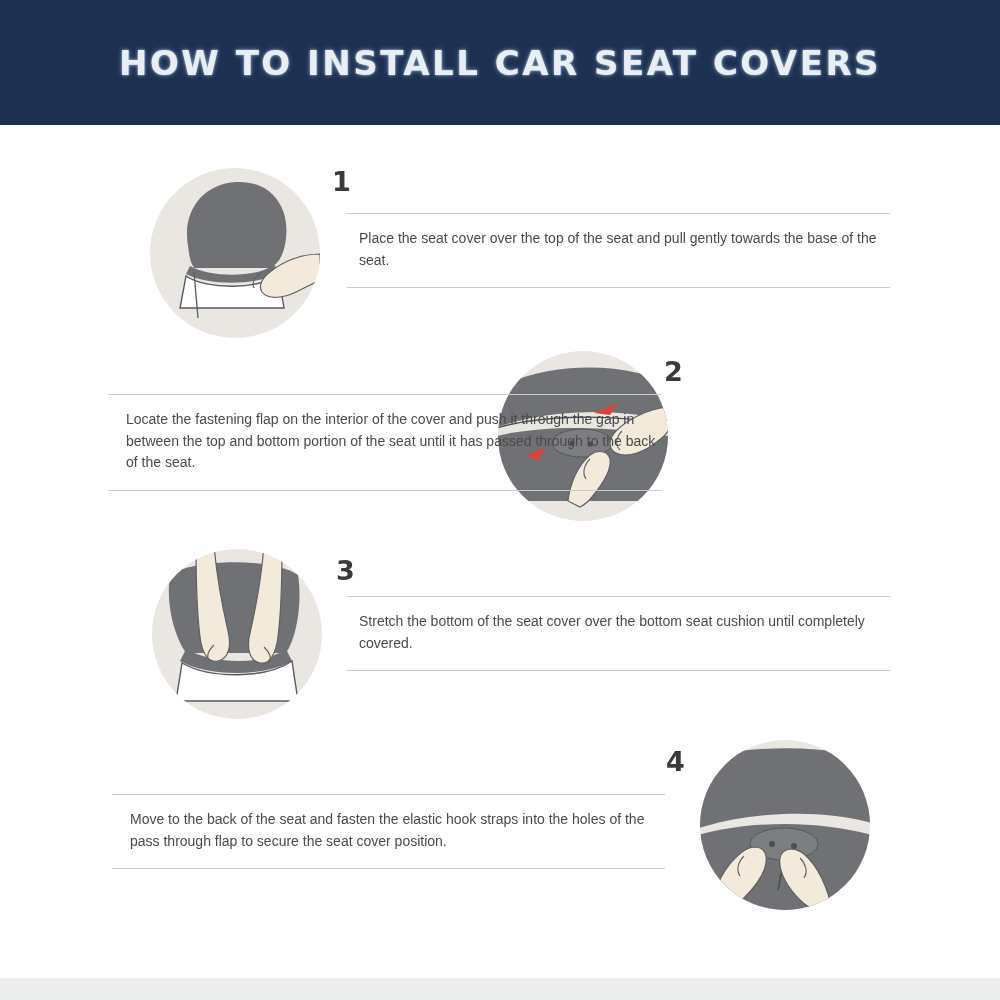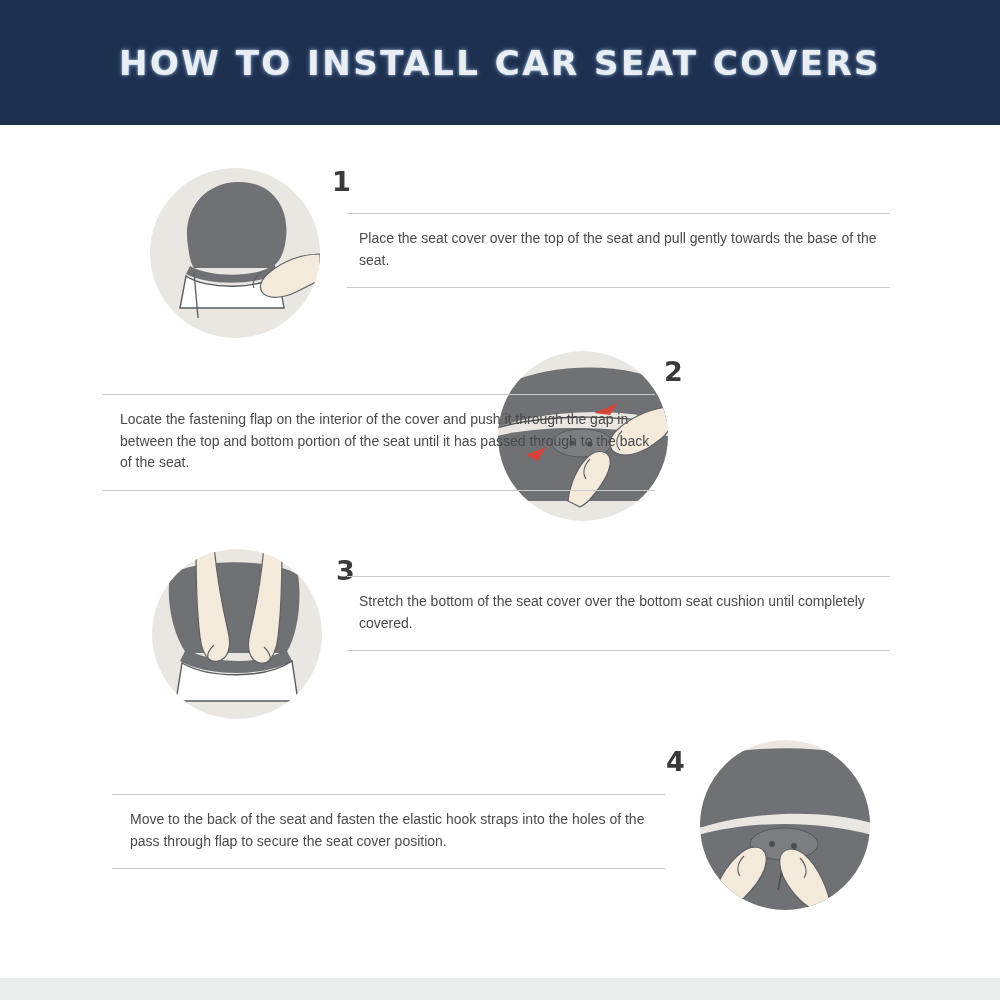--- a/index.html
+++ b/index.html
@@ -98,26 +98,26 @@
   }
 
   
   .step1 .circle { left: 150px; top: 168px; }
   .step1 .step-num { left: 332px; top: 166px; }
   .step1 .text-block { left: 347px; top: 213px; width: 543px; }
   .step1 .text-block .body { padding-left: 12px; }
 
   .step2 .circle { left: 498px; top: 351px; }
   .step2 .step-num { left: 664px; top: 356px; }
-  .step2 .text-block { left: 102px; top: 394px; width: 553px; }
+  .step2 .text-block { left: 108px; top: 394px; width: 553px; }
   .step2 .text-block .body { padding-left: 18px; }
 
   .step3 .circle { left: 152px; top: 549px; }
   .step3 .step-num { left: 336px; top: 555px; }
-  .step3 .text-block { left: 347px; top: 576px; width: 543px; }
+  .step3 .text-block { left: 347px; top: 596px; width: 543px; }
   .step3 .text-block .body { padding-left: 12px; }
 
   .step4 .circle { left: 700px; top: 740px; }
   .step4 .step-num { left: 666px; top: 746px; }
   .step4 .text-block { left: 112px; top: 786px; width: 553px; margin-top: 8px; }
   .step4 .text-block .body { padding-left: 18px; }
 </style>
 </head>
 <body>
 

